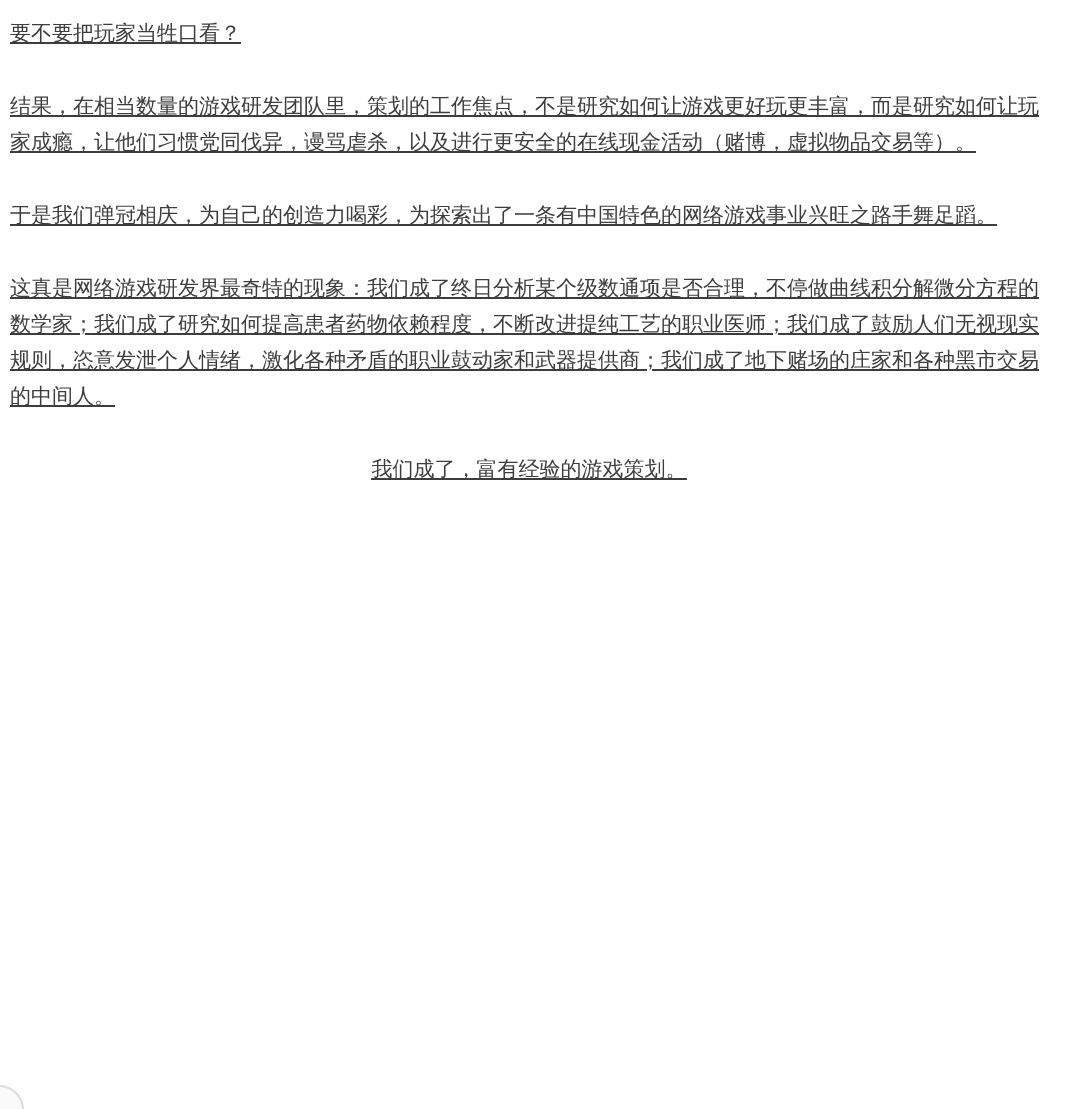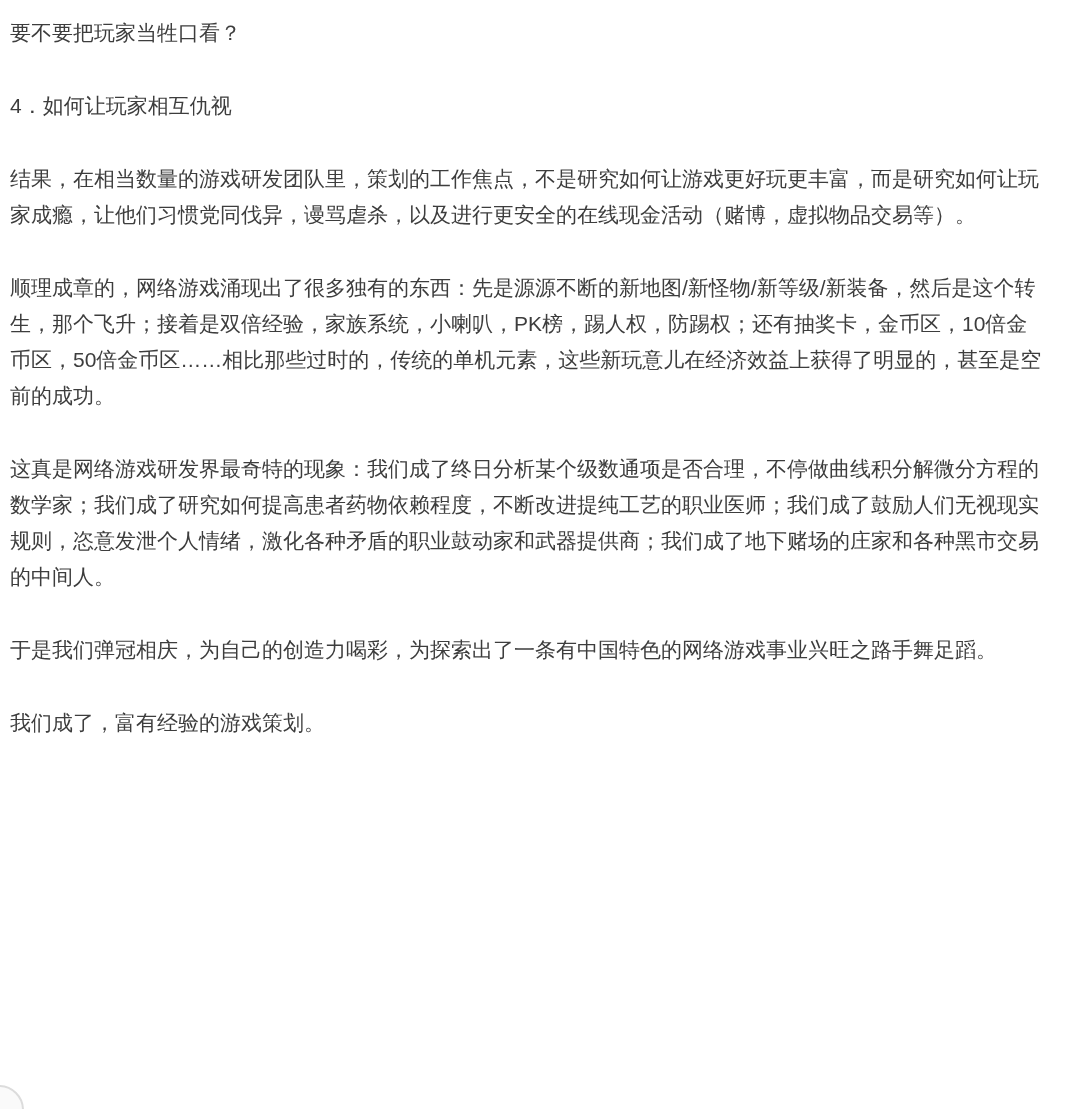--- a/index.html
+++ b/index.html
@@ -1,15 +1,15 @@
 <!DOCTYPE html>
 <html><head>
 <meta charset="utf-8">
 <style>
-  * { box-sizing: border-box; }
+  * { box-sizing: border-box; text-decoration: underline; }
   html, body { margin: 0; padding: 0; }
   body {
     width: 1080px;
     height: 1109px;
     background: #ffffff;
     color: #3d3d3d;
     font-family: "Liberation Sans", "DejaVu Sans", sans-serif;
     overflow: hidden;
     position: relative;
   }
@@ -18,20 +18,21 @@
     font-size: 21px;
     line-height: 36px;
     text-align: left;
     word-break: break-all;
   }
   .para {
     margin: 0 0 37px 0;
   }
   .para:last-child {
     margin-bottom: 4px;
+    text-align: center;
   }
   .list-line {
     
   }
   .corner-shape {
     position: absolute;
     left: -26px;
     bottom: -26px;
     width: 50px;
     height: 50px;
@@ -41,29 +42,27 @@
   }
 </style>
 </head>
 <body>
 
 <div class="article">
 
   <div class="para">要不要把玩家当牲口看？</div>
 
   <div class="para">
-    <div class="list-line">4．如何让玩家相互仇视</div>
   </div>
 
 
   <div class="para">结果，在相当数量的游戏研发团队里，策划的工作焦点，不是研究如何让游戏更好玩更丰富，而是研究如何让玩家成瘾，让他们习惯党同伐异，谩骂虐杀，以及进行更安全的在线现金活动（赌博，虚拟物品交易等）。</div>
 
-  <div class="para">顺理成章的，网络游戏涌现出了很多独有的东西：先是源源不断的新地图/新怪物/新等级/新装备，然后是这个转生，那个飞升；接着是双倍经验，家族系统，小喇叭，PK榜，踢人权，防踢权；还有抽奖卡，金币区，10倍金币区，50倍金币区……相比那些过时的，传统的单机元素，这些新玩意儿在经济效益上获得了明显的，甚至是空前的成功。</div>
+
+  <div class="para">于是我们弹冠相庆，为自己的创造力喝彩，为探索出了一条有中国特色的网络游戏事业兴旺之路手舞足蹈。</div>
 
   <div class="para">这真是网络游戏研发界最奇特的现象：我们成了终日分析某个级数通项是否合理，不停做曲线积分解微分方程的数学家；我们成了研究如何提高患者药物依赖程度，不断改进提纯工艺的职业医师；我们成了鼓励人们无视现实规则，恣意发泄个人情绪，激化各种矛盾的职业鼓动家和武器提供商；我们成了地下赌场的庄家和各种黑市交易的中间人。</div>
-
-  <div class="para">于是我们弹冠相庆，为自己的创造力喝彩，为探索出了一条有中国特色的网络游戏事业兴旺之路手舞足蹈。</div>
 
   <div class="para">我们成了，富有经验的游戏策划。</div>
 
 </div>
 
 <div class="corner-shape"></div>
 
 </body></html>

